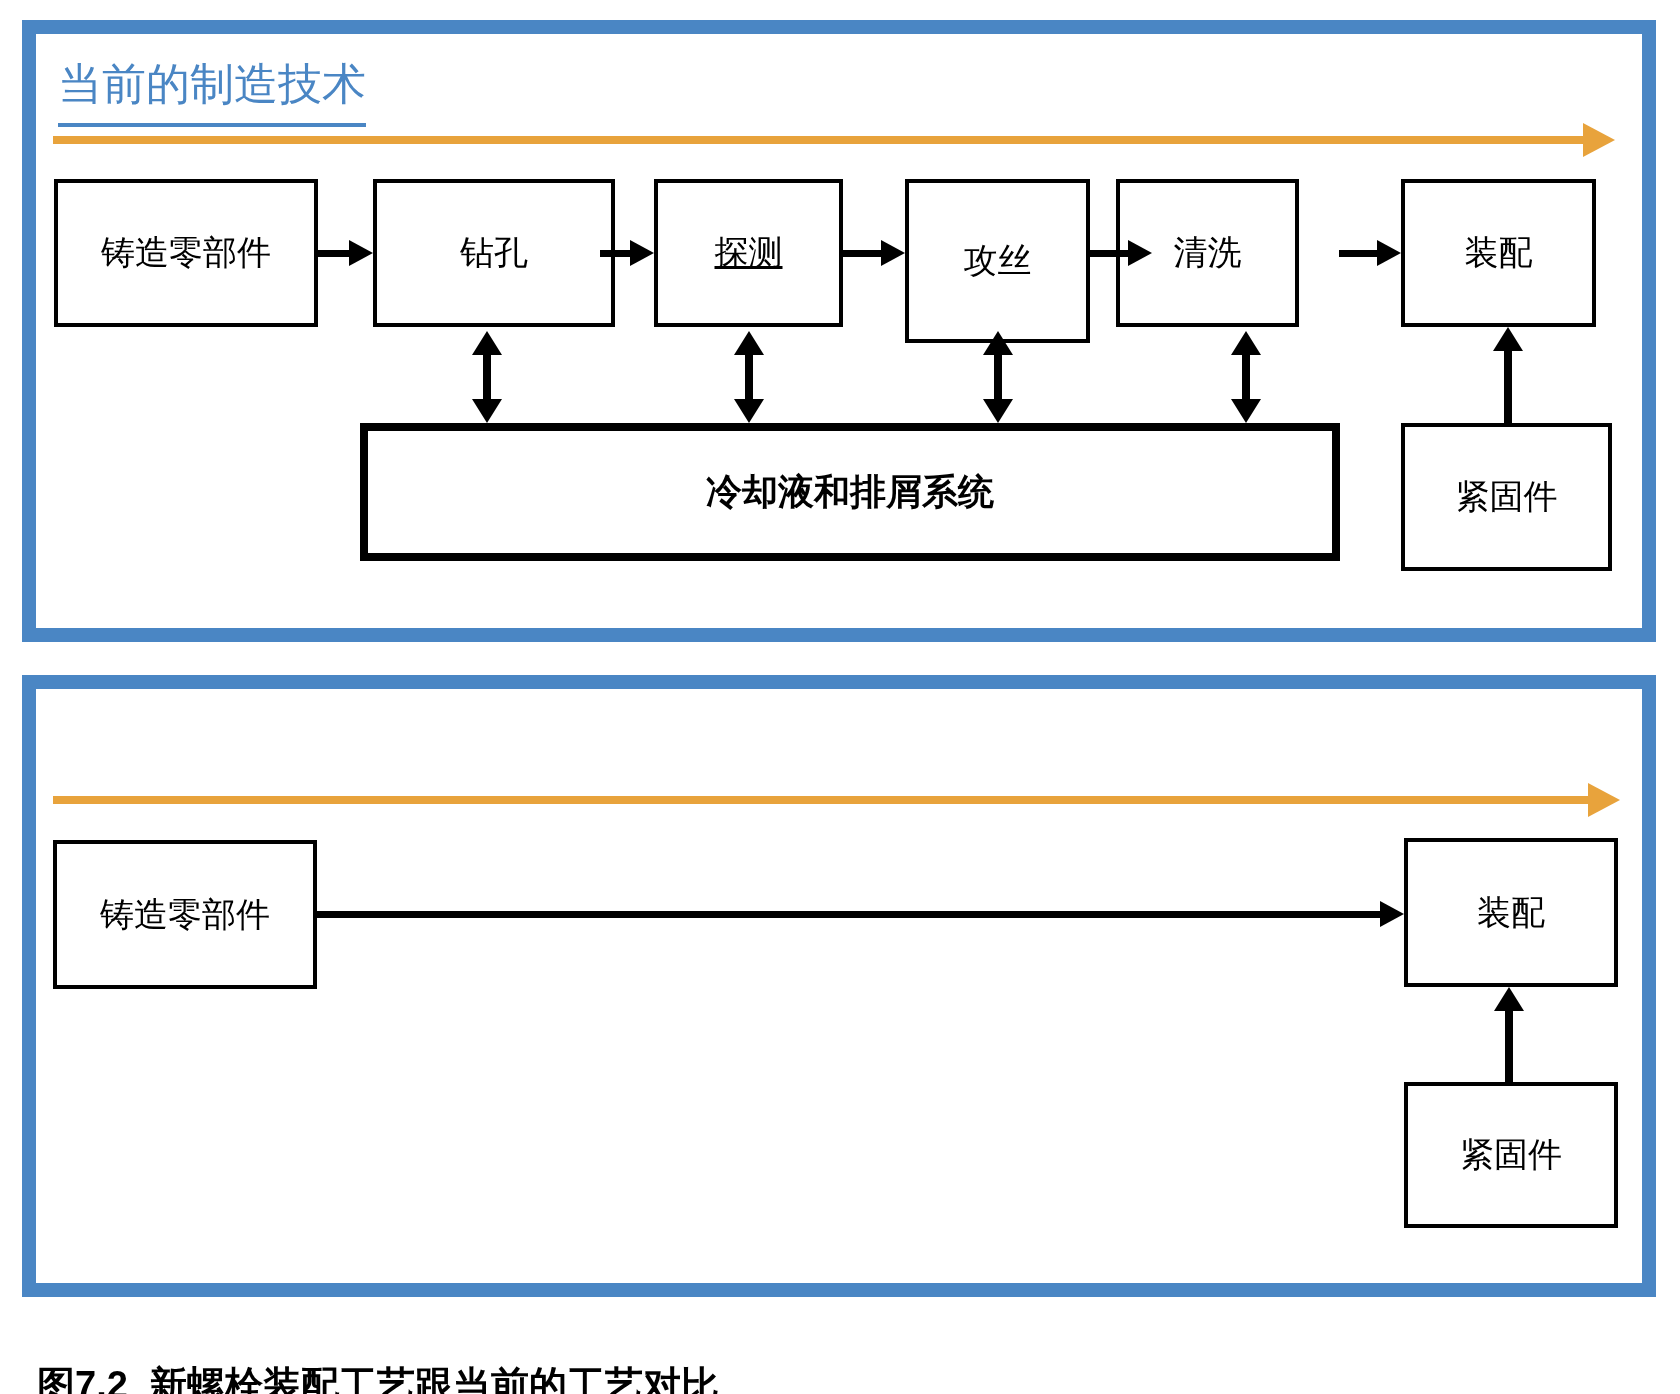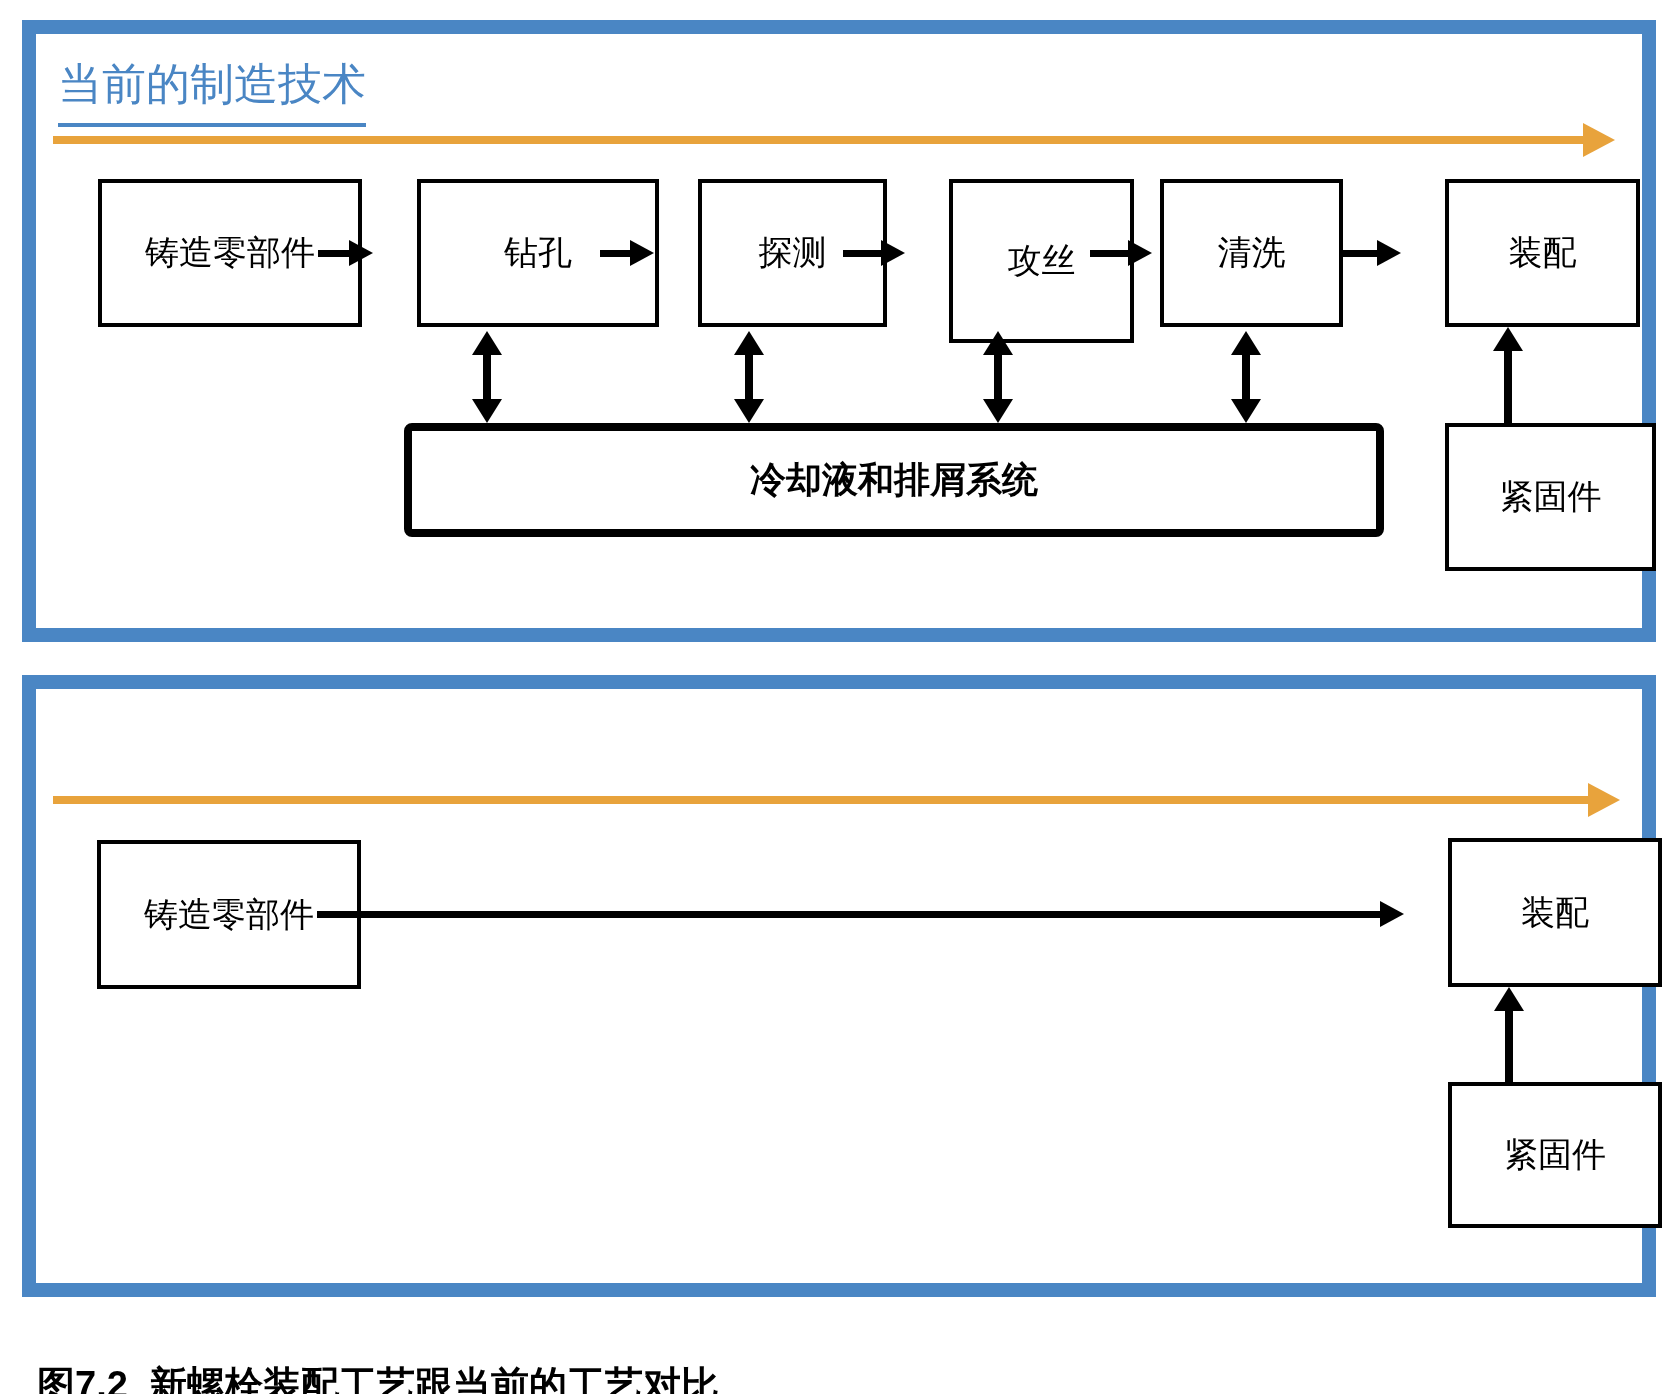--- a/index.html
+++ b/index.html
@@ -14,21 +14,21 @@
     font-family:"Liberation Sans","DejaVu Sans",sans-serif;color:#000;
   }
   .panel{position:absolute;border:14px solid var(--accent-blue);box-sizing:border-box;background:#ffffff;}
   .sec-title{
     position:absolute;font-size:44px;line-height:1.1;color:var(--accent-blue);
     border-bottom:4px solid var(--accent-blue);padding-bottom:15px;font-weight:500;white-space:nowrap;
   }
   .box{
     position:absolute;border:4px solid var(--box-border);background:var(--box-fill);
     box-sizing:border-box;display:flex;align-items:center;justify-content:center;
-    font-size:34px;white-space:nowrap;margin-left:44px;
+    font-size:34px;white-space:nowrap;
   }
   .box.thick{border-width:8px;font-weight:bold;font-size:36px;}
   
   .flow-arrow{position:absolute;height:34px;}
   .flow-arrow .oshaft{position:absolute;left:0;right:28px;top:13px;height:8px;background:var(--flow-orange);}
   .flow-arrow .ohead{position:absolute;right:0;top:0;width:0;height:0;
     border-top:17px solid transparent;border-bottom:17px solid transparent;border-left:32px solid var(--flow-orange);}
   
   .conn-h{position:absolute;height:26px;}
   .conn-h .shaft{position:absolute;left:0;right:20px;top:10px;height:7px;background:var(--box-border);}
@@ -54,21 +54,21 @@
 
   <div class="sec-title" style="left:58px;top:60px;">当前的制造技术</div>
 
   <div class="flow-arrow" style="left:53px;top:123px;width:1562px;">
     <div class="oshaft"></div>
     <div class="ohead"></div>
   </div>
 
   <div class="box" style="left:54px;top:179px;width:264px;height:148px;">铸造零部件</div>
   <div class="box" style="left:373px;top:179px;width:242px;height:148px;">钻孔</div>
-  <div class="box" style="left:654px;top:179px;width:189px;height:148px;">探测</div>
+  <div class="box" style="left:654px;top:179px;width:189px;height:148px;text-decoration:underline;">探测</div>
   <div class="box" style="left:905px;top:179px;width:185px;height:164px;">攻丝</div>
   <div class="box" style="left:1116px;top:179px;width:183px;height:148px;">清洗</div>
   <div class="box" style="left:1401px;top:179px;width:195px;height:148px;">装配</div>
 
   <div class="conn-h" style="left:318px;top:240px;width:55px;">
     <div class="shaft"></div>
       <div class="head"></div>
   </div>
   <div class="conn-h" style="left:600px;top:240px;width:54px;">
     <div class="shaft"></div>
@@ -101,21 +101,21 @@
     <div class="head-up"></div>
       <div class="shaft"></div>
       <div class="head-down"></div>
   </div>
   <div class="conn-v dbl" style="left:1231px;top:331px;height:92px;">
     <div class="head-up"></div>
       <div class="shaft"></div>
       <div class="head-down"></div>
   </div>
 
-  <div class="box thick" style="left:360px;top:423px;width:980px;height:114px;border-radius:8px;">冷却液和排屑系统</div>
+  <div class="box thick" style="left:360px;top:423px;width:980px;height:138px;">冷却液和排屑系统</div>
 
   <div class="box" style="left:1401px;top:423px;width:211px;height:148px;">紧固件</div>
   <div class="conn-v up" style="left:1493px;top:327px;height:96px;">
     <div class="head-up"></div>
       <div class="shaft"></div>
   </div>
 
   <div class="panel" style="left:22px;top:675px;width:1634px;height:622px;"></div>
 
 

